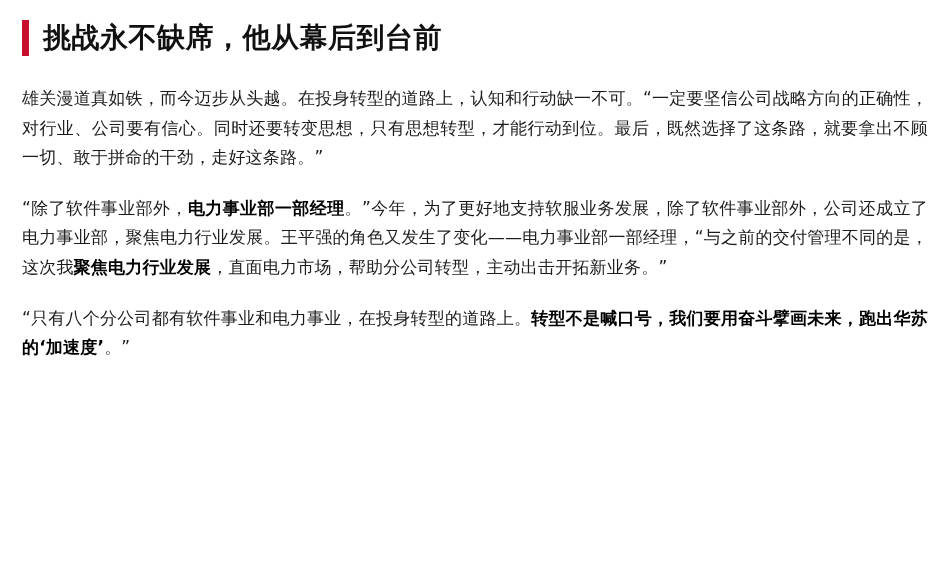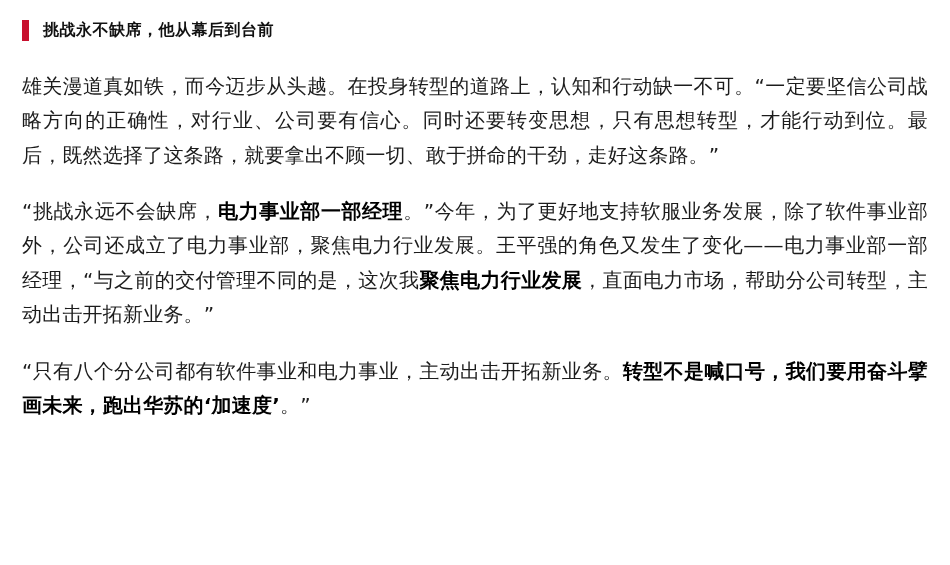--- a/index.html
+++ b/index.html
@@ -27,29 +27,29 @@
     margin-bottom: 28px;
     margin-top: 6px;
   }
   .heading-bar {
     width: 7px;
     background: #c8102e;
     margin-right: 14px;
     flex: 0 0 auto;
   }
   .heading-text {
-    font-size: 16px;
+    font-size: 28px;
     font-weight: bold;
     letter-spacing: 0.5px;
     line-height: 1.3;
     color: #111111;
     font-family: "DejaVu Sans", sans-serif;
   }
   .para {
-    font-size: 20px;
+    font-size: 17px;
     line-height: 1.72;
     color: #1c1c1c;
     margin: 0 0 22px 0;
     text-align: justify;
     text-justify: inter-ideograph;
     font-family: "DejaVu Sans", sans-serif;
     letter-spacing: 0.2px;
   }
   .para:last-child {
     margin-bottom: 0;
@@ -64,17 +64,17 @@
 
 <div class="page">
 
   <div class="heading-row">
     <div class="heading-bar" style="background: rgb(200, 16, 46);"></div>
     <div class="heading-text">挑战永不缺席，他从幕后到台前</div>
   </div>
 
   <div class="body">
     <p class="para"><span>雄关漫道真如铁，而今迈步从头越。在投身转型的道路上，认知和行动缺一不可。“一定要坚信公司战略方向的正确性，对行业、公司要有信心。同时还要转变思想，只有思想转型，才能行动到位。最后，既然选择了这条路，就要拿出不顾一切、敢于拼命的干劲，走好这条路。”</span></p>
-    <p class="para"><span>“挑战永远不会缺席，</span><b>电力事业部一部经理</b><span>。”今年，为了更好地支持软服业务发展，除了软件事业部外，公司还成立了电力事业部，聚焦电力行业发展。王平强的角色又发生了变化——电力事业部一部经理，“与之前的交付管理不同的是，这次我</span><b>聚焦电力行业发展</b><span>，直面电力市场，帮助分公司转型，主动出击开拓新业务。”</span></p>
-    <p class="para"><span>“只有八个分公司都有软件事业和电力事业，主动出击开拓新业务。</span><b>转型不是喊口号，我们要用奋斗擘画未来，跑出华苏的‘加速度’</b><span>。”</span></p>
+    <p class="para"><span>“除了软件事业部外，</span><b>电力事业部一部经理</b><span>。”今年，为了更好地支持软服业务发展，除了软件事业部外，公司还成立了电力事业部，聚焦电力行业发展。王平强的角色又发生了变化——电力事业部一部经理，“与之前的交付管理不同的是，这次我</span><b>聚焦电力行业发展</b><span>，直面电力市场，帮助分公司转型，主动出击开拓新业务。”</span></p>
+    <p class="para"><span>“只有八个分公司都有软件事业和电力事业，在投身转型的道路上。</span><b>转型不是喊口号，我们要用奋斗擘画未来，跑出华苏的‘加速度’</b><span>。”</span></p>
   </div>
 
 </div>
 
 </body></html>

